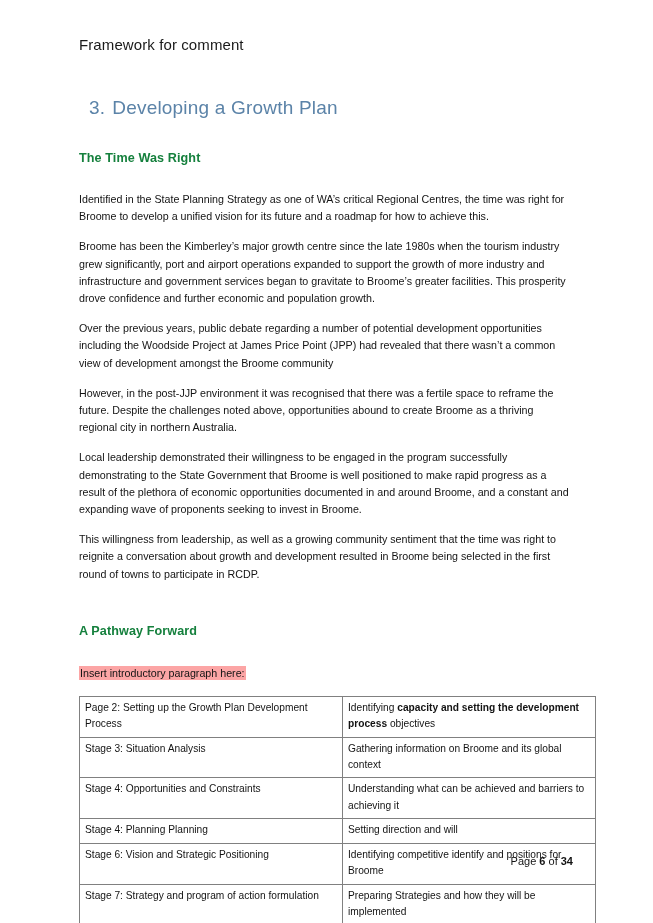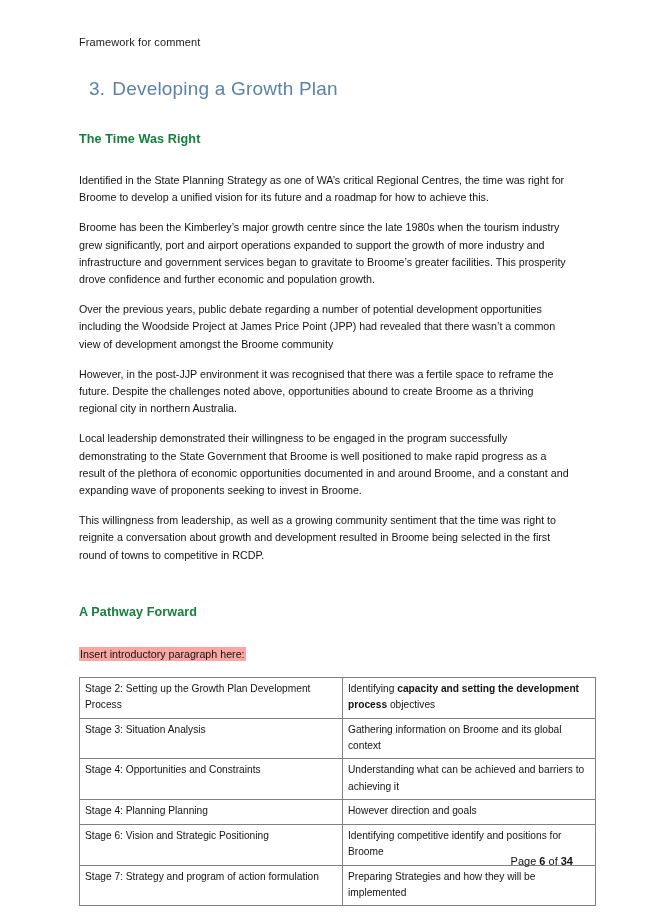--- a/index.html
+++ b/index.html
@@ -24,24 +24,24 @@
   }
   .content {
     position: absolute;
     left: 79px;
     top: 36px;
     width: 495px;
   }
 
   
   .doc-header {
-    font-size: 11px;
+    font-size: 15px;
     color: #1a1a1a;
     letter-spacing: .1px;
-    margin-bottom: 30px;
+    margin-bottom: 44px;
   }
 
   
   .chapter-heading {
     font-size: 19px;
     color: #5b83a8;
     font-weight: 400;
     margin: 0 0 32px 0;
     padding-left: 10px;
     letter-spacing: .2px;
@@ -131,51 +131,51 @@
       <span class="num">3.</span><span>Developing a Growth Plan</span>
     </h1>
 
     <h2 class="sub-heading">The Time Was Right</h2>
 
     <p class="para">Identified in the State Planning Strategy as one of WA’s critical Regional Centres, the time was right for Broome to develop a unified vision for its future and a roadmap for how to achieve this.</p>
     <p class="para">Broome has been the Kimberley’s major growth centre since the late 1980s when the tourism industry grew significantly, port and airport operations expanded to support the growth of more industry and infrastructure and government services began to gravitate to Broome’s greater facilities. This prosperity drove confidence and further economic and population growth.</p>
     <p class="para">Over the previous years, public debate regarding a number of potential development opportunities including the Woodside Project at James Price Point (JPP) had revealed that there wasn’t a common view of development amongst the Broome community</p>
     <p class="para">However, in the post-JJP environment it was recognised that there was a fertile space to reframe the future. Despite the challenges noted above, opportunities abound to create Broome as a thriving regional city in northern Australia.</p>
     <p class="para">Local leadership demonstrated their willingness to be engaged in the program successfully demonstrating to the State Government that Broome is well positioned to make rapid progress as a result of the plethora of economic opportunities documented in and around Broome, and a constant and expanding wave of proponents seeking to invest in Broome.</p>
-    <p class="para">This willingness from leadership, as well as a growing community sentiment that the time was right to reignite a conversation about growth and development resulted in Broome being selected in the first round of towns to competitive in RCDP.</p>
+    <p class="para">This willingness from leadership, as well as a growing community sentiment that the time was right to reignite a conversation about growth and development resulted in Broome being selected in the first round of towns to participate in RCDP.</p>
 
     <div class="gap-before-pathway"></div>
 
     <h2 class="sub-heading second">A Pathway Forward</h2>
 
     <div class="gap-before-insert"></div>
 
     <p class="insert-line">
       <span class="hl">Insert introductory paragraph here:</span>
     </p>
 
     <div class="gap-before-table"></div>
 
     <table class="stages">
       <tbody>
           <tr>
-            <td class="c1">Stage 2:  Setting up the Growth Plan Development Process</td>
+            <td class="c1">Page 2:  Setting up the Growth Plan Development Process</td>
             <td class="c2">Identifying <b>capacity and setting the development process</b> objectives</td>
           </tr>
           <tr>
             <td class="c1">Stage 3: Situation Analysis</td>
             <td class="c2">Gathering information on Broome and its global context</td>
           </tr>
           <tr>
             <td class="c1">Stage 4: Opportunities and Constraints</td>
             <td class="c2">Understanding what can be achieved and barriers to achieving it</td>
           </tr>
           <tr>
             <td class="c1">Stage 4: Planning Planning</td>
-            <td class="c2">However direction and goals</td>
+            <td class="c2">Setting direction and will</td>
           </tr>
           <tr>
             <td class="c1">Stage 6: Vision and Strategic Positioning</td>
             <td class="c2">Identifying competitive identify and positions for Broome</td>
           </tr>
           <tr>
             <td class="c1">Stage 7: Strategy and program of action formulation</td>
             <td class="c2">Preparing Strategies and how they will be implemented</td>
           </tr>
         </tbody>

